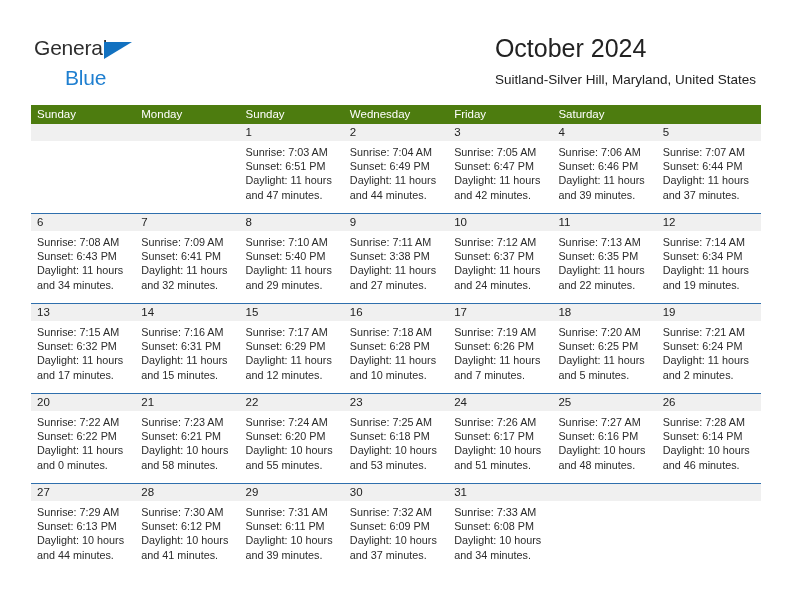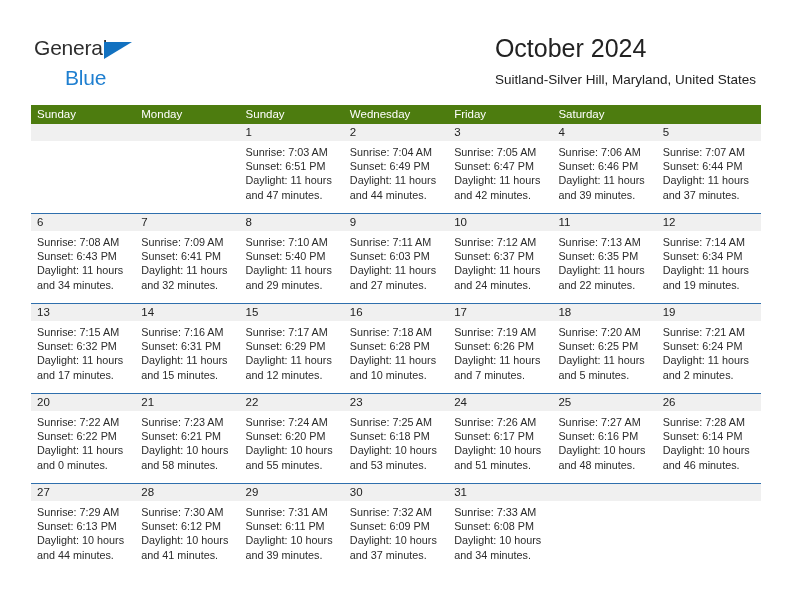--- a/index.html
+++ b/index.html
@@ -256,21 +256,21 @@
               <div>Sunrise: 7:10 AM</div>
               <div>Sunset: 5:40 PM</div>
               <div>Daylight: 11 hours</div>
               <div>and 29 minutes.</div>
             </div>
           </div>
           <div class="day">
             <div class="day-num-band">9</div>
             <div class="day-lines">
               <div>Sunrise: 7:11 AM</div>
-              <div>Sunset: 6:03 PM</div>
+              <div>Sunset: 3:38 PM</div>
               <div>Daylight: 11 hours</div>
               <div>and 27 minutes.</div>
             </div>
           </div>
           <div class="day">
             <div class="day-num-band">10</div>
             <div class="day-lines">
               <div>Sunrise: 7:12 AM</div>
               <div>Sunset: 6:37 PM</div>
               <div>Daylight: 11 hours</div>

